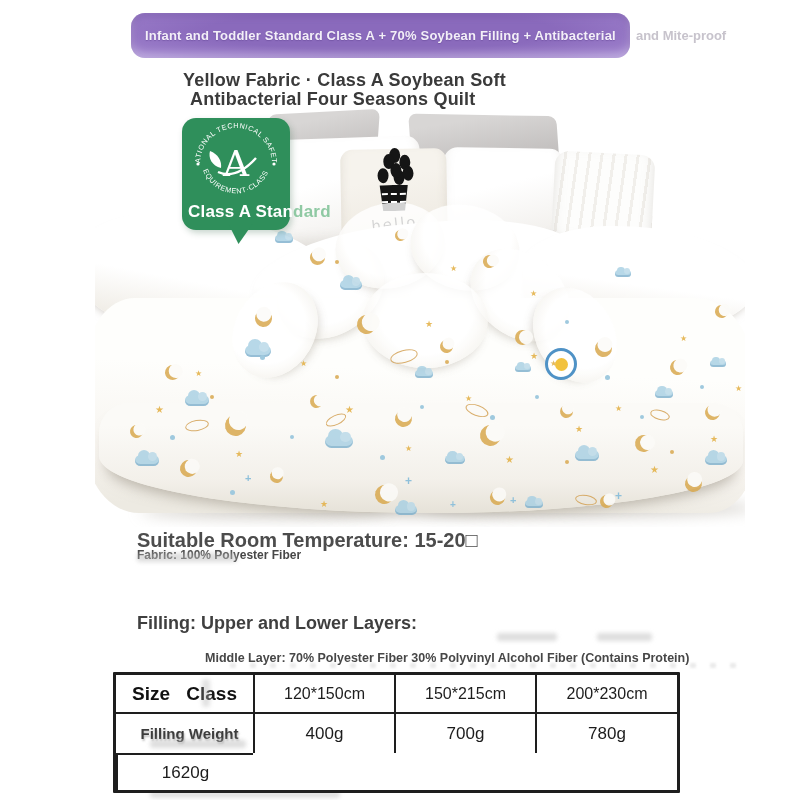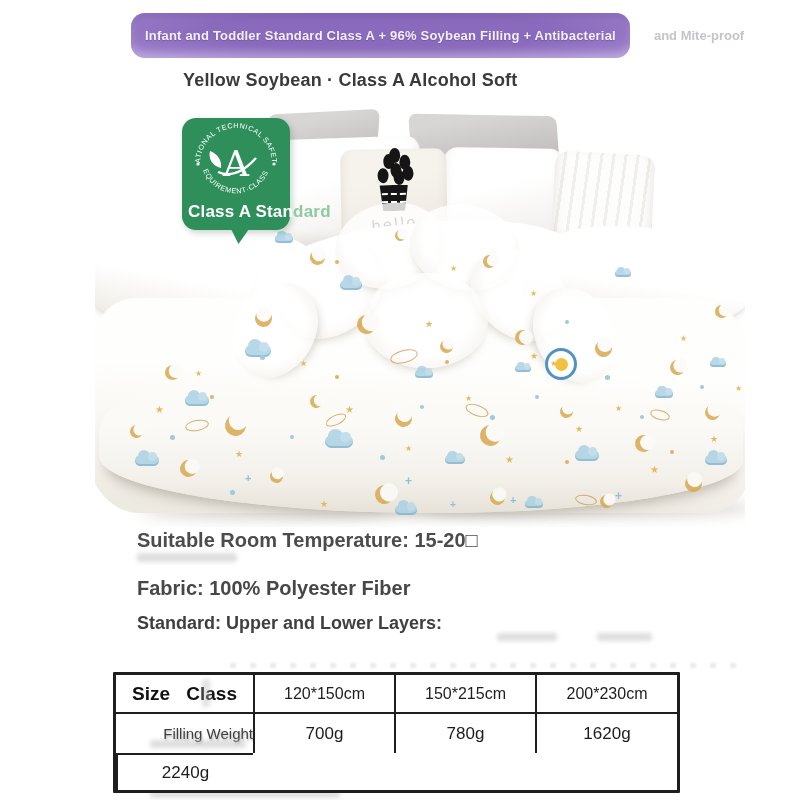--- a/index.html
+++ b/index.html
@@ -7,21 +7,21 @@
         font-family:"Liberation Sans",sans-serif;}
 
   
   .banner-row{position:absolute;left:131px;top:13px;height:45px;display:flex;align-items:center;}
   .banner-pill{height:45px;padding:0 14px;display:flex;align-items:center;justify-content:center;
     background:radial-gradient(ellipse at 50% 40%, #8a6abc 50%, #9a7cc9 82%, #a88fd5 100%);
     border-radius:14px;
     box-shadow:inset 0 -5px 8px rgba(255,255,255,.28), inset 0 4px 6px rgba(110,80,160,.45);}
   .banner-pill span{color:#f3eff8;font-weight:bold;font-size:13px;letter-spacing:.2px;white-space:nowrap;
     text-shadow:0 1px 1px rgba(100,70,150,.5);}
-  .banner-off{color:#c7c3cc;font-weight:bold;font-size:13px;margin-left:24px;white-space:nowrap;}
+  .banner-off{color:#c7c3cc;font-weight:bold;font-size:13px;margin-left:6px;white-space:nowrap;}
 
   
   .title{position:absolute;left:183px;top:71px;color:#3a3a3a;font-weight:bold;font-size:18px;line-height:19px;letter-spacing:.2px;}
   .title .t2{padding-left:7px;}
 
   
   .photo{position:absolute;left:95px;top:105px;width:650px;height:422px;overflow:hidden;}
   .photo *{position:absolute;}
 
   .pillow-gray{background:linear-gradient(170deg,#d8d6d5 20%,#bfbcbb 85%);border-radius:8px;}
@@ -97,58 +97,59 @@
   .cert-tail{left:44px;top:106px;width:0;height:0;border-left:15px solid transparent;
     border-right:9px solid transparent;border-top:20px solid #2f8f5b;transform:skewX(-14deg);}
   .cert-seal{left:8px;top:2px;}
   .cert-label{left:6px;top:84px;white-space:nowrap;font-weight:bold;font-size:17px;letter-spacing:.2px;}
   .cert-label .cl-on{color:#ffffff;position:static;}
   .cert-label .cl-off{color:#8fc9a3;position:static;}
 
   
   .spec{position:absolute;color:#474747;font-weight:bold;white-space:nowrap;}
   .sp-temp{left:137px;top:529px;font-size:20px;color:#4c4c4c;}
-  .sp-fabric{left:137px;top:577px;font-size:20px;}
+  .sp-fabric{left:137px;top:548px;font-size:12px;}
   .sp-fill1{left:137px;top:613px;font-size:18px;color:#3f3f3f;}
   .sp-fill2{left:143px;top:633px;font-size:18px;color:#3f3f3f;}
   .sp-mid{left:205px;top:651px;font-size:12.5px;}
 
   
   .smudge{position:absolute;background:#bdbdbd;filter:blur(2px);border-radius:3px;opacity:.5;}
   .ticks{position:absolute;left:230px;top:663px;width:520px;height:5px;opacity:.3;filter:blur(1px);
     background:repeating-linear-gradient(90deg,#bfbfbf 0 6px,transparent 6px 20px);}
 
   
   .size-table{position:absolute;left:113px;top:672px;display:grid;
     grid-template-columns:137px 141px 141px 142px;grid-template-rows:37px 41px 37px;
     border:3px solid #1e1e1e;border-radius:1px;background:#fff;}
   .tc{box-sizing:border-box;border-left:2px solid #1e1e1e;border-top:2px solid #1e1e1e;
     display:flex;align-items:center;justify-content:center;position:relative;}
   .tc.c0{border-left:none;} .tc.r0{border-top:none;}
   .th-size{justify-content:space-between;padding:0 16px;font-weight:bold;font-size:19px;color:#111;}
   .th-col{font-size:16px;color:#1d1d1d;}
   .td-val{font-size:17px;color:#1c1c1c;}
-  .td-label{justify-content:flex-end;padding-left:10px;font-weight:normal;color:#3c3c3c;}
+  .td-label{justify-content:center;padding-left:10px;font-weight:bold;color:#3c3c3c;}
   .lbl-fill{font-size:15px;text-shadow:1px 2px 2px rgba(150,150,150,.6);}
   .lbl-net{font-size:16px;white-space:nowrap;overflow:visible;z-index:3;text-shadow:1px 2px 2px rgba(150,150,150,.5);}
 </style>
 </head>
 <body>
 
 <div class="page">
 
   <div class="banner-row">
     <div class="banner-pill">
-      <span>Infant and Toddler Standard Class A + 96% Soybean Filling + Antibacterial</span>
+      <span>Infant and Toddler Standard Class A + 70% Soybean Filling + Antibacterial</span>
     </div>
     <span class="banner-off">and Mite-proof</span>
   </div>
 
   <div class="title">
-    <div class="t1">Yellow Soybean · Class A Alcohol Soft</div>
+    <div class="t1">Yellow Fabric · Class A Soybean Soft</div>
+    <div class="t2">Antibacterial Four Seasons Quilt</div>
   </div>
 
   <div class="photo">
     <div class="pillow-gray pg-l"></div>
     <div class="pillow-gray pg-r"></div>
     <div class="pillow-white pw-far-left"></div>
     <div class="pillow-white pw-l"></div>
     <div class="pillow-white pw-r"></div>
     <div class="pw-stripe"></div>
 
@@ -298,21 +299,22 @@
         <path d="M 28,52 Q 46,60 66,38" stroke="#ffffff" stroke-width="2.4" fill="none"></path>
       </svg>
       <div class="cert-label">
         <span class="cl-on">Class A Stan</span><span class="cl-off">dard</span>
       </div>
     </div>
   </div>
 
   <div class="spec sp-temp">Suitable Room Temperature: 15-20□</div>
   <div class="spec sp-fabric">Fabric: 100% Polyester Fiber</div>
-  <div class="spec sp-fill1">Standard: Upper and Lower Layers:</div>
+  <div class="spec sp-fill1">Filling: Upper and Lower Layers:</div>
+  <div class="spec sp-mid">Middle Layer: 70% Polyester Fiber 30% Polyvinyl Alcohol Fiber (Contains Protein)</div>
 
   <div class="smudge" style="left:137px;top:553px;width:100px;height:9px;"></div>
   <div class="smudge" style="left:497px;top:633px;width:60px;height:8px;"></div>
   <div class="smudge" style="left:597px;top:633px;width:55px;height:8px;"></div>
   <div class="smudge" style="left:150px;top:791px;width:190px;height:7px;"></div>
   <div class="ticks"></div>
 
   <div class="size-table">
     <div class="tc c0 r0 th-size">
       <span>Size</span>
@@ -320,19 +322,19 @@
       <span>Class</span>
     </div>
     <div class="tc r0 th-col">120*150cm</div>
     <div class="tc r0 th-col">150*215cm</div>
     <div class="tc r0 th-col">200*230cm</div>
 
     <div class="tc c0 td-label">
       <span class="lbl-fill">Filling Weight</span>
       <span class="smudge" style="left:34px;top:26px;width:96px;height:8px;"></span>
     </div>
+    <div class="tc td-val">400g</div>
     <div class="tc td-val">700g</div>
 
     <div class="tc td-val">780g</div>
     <div class="tc td-val">1620g</div>
-    <div class="tc td-val">2240g</div>
   </div>
 </div>
 
 </body></html>

